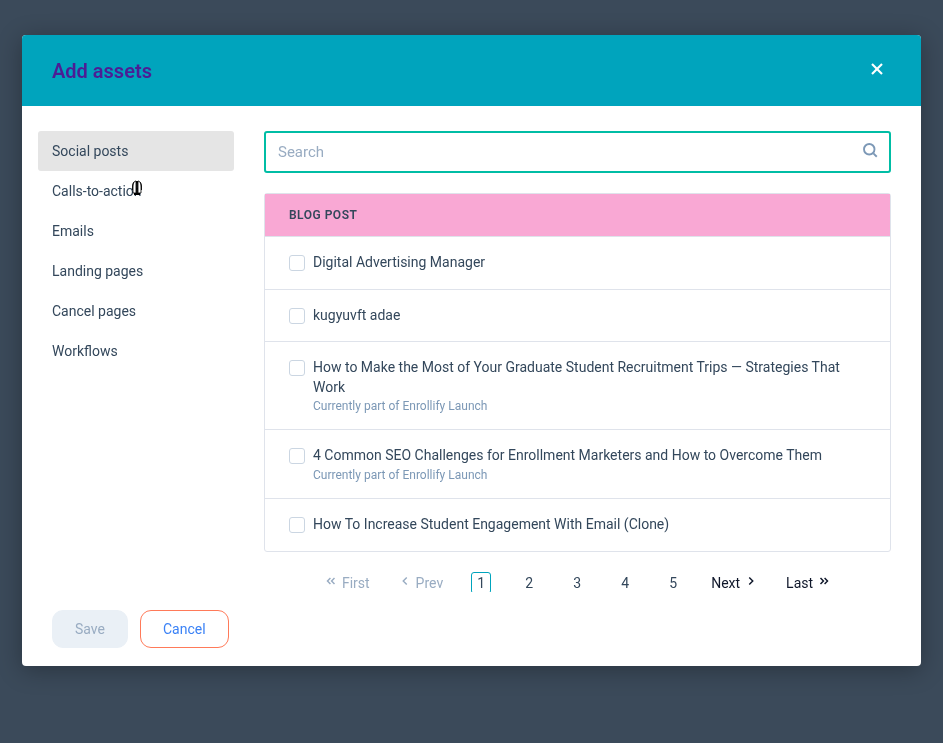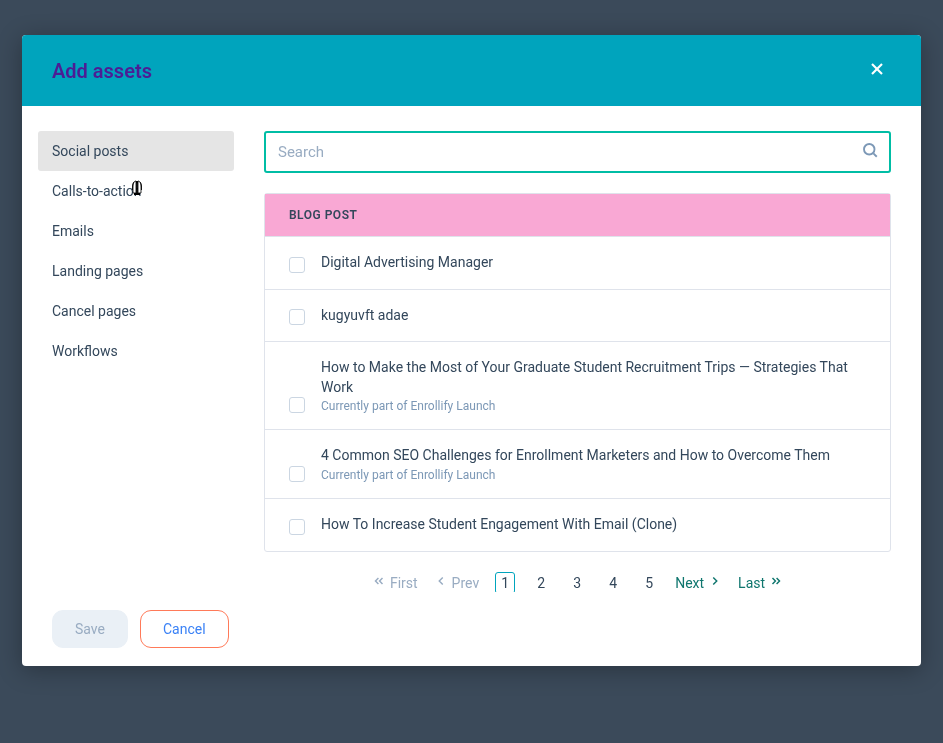--- a/index.html
+++ b/index.html
@@ -78,55 +78,55 @@
       border-bottom: 1px solid #dfe3eb;
       color: #33475b;
       font-size: 12px;
       font-weight: 600;
       letter-spacing: 0.5px;
     }
     .table-row {
       padding: 16px 24px;
       border-bottom: 1px solid #dfe3eb;
       display: flex;
-      align-items: flex-end;
-      gap: 16px;
+      align-items: flex-start;
+      gap: 8px;
     }
     .table-row:last-child { border-bottom: none; }
     .checkbox {
       width: 16px;
       height: 16px;
       border: 1px solid #cbd6e2;
       border-radius: 3px;
       flex-shrink: 0;
       margin-top: 2px;
       cursor: pointer;
       background: #fff;
     }
     .row-content { flex: 1; }
     .row-title { color: #33475b; font-size: 14px; line-height: 1.4; }
     .row-subtitle { color: #7c98b6; font-size: 12px; margin-top: 2px; }
     .pagination {
       display: flex;
       justify-content: center;
       align-items: center;
-      gap: 16px;
+      gap: 28px;
       padding: 20px 0;
     }
     .page-btn {
       background: none;
       border: none;
       color: #99acc2;
       font-size: 14px;
       cursor: pointer;
       display: flex;
       align-items: center;
       gap: 4px;
     }
-    .page-btn.enabled { color: #0f766e; }
+    .page-btn.enabled { color: #0f172a; }
     .page-num {
       min-width: 20px;
       text-align: center;
       color: #33475b;
       font-size: 14px;
       cursor: pointer;
       padding: 2px 4px;
     }
     .page-num.current {
       border: 1px solid #00a4bd;

